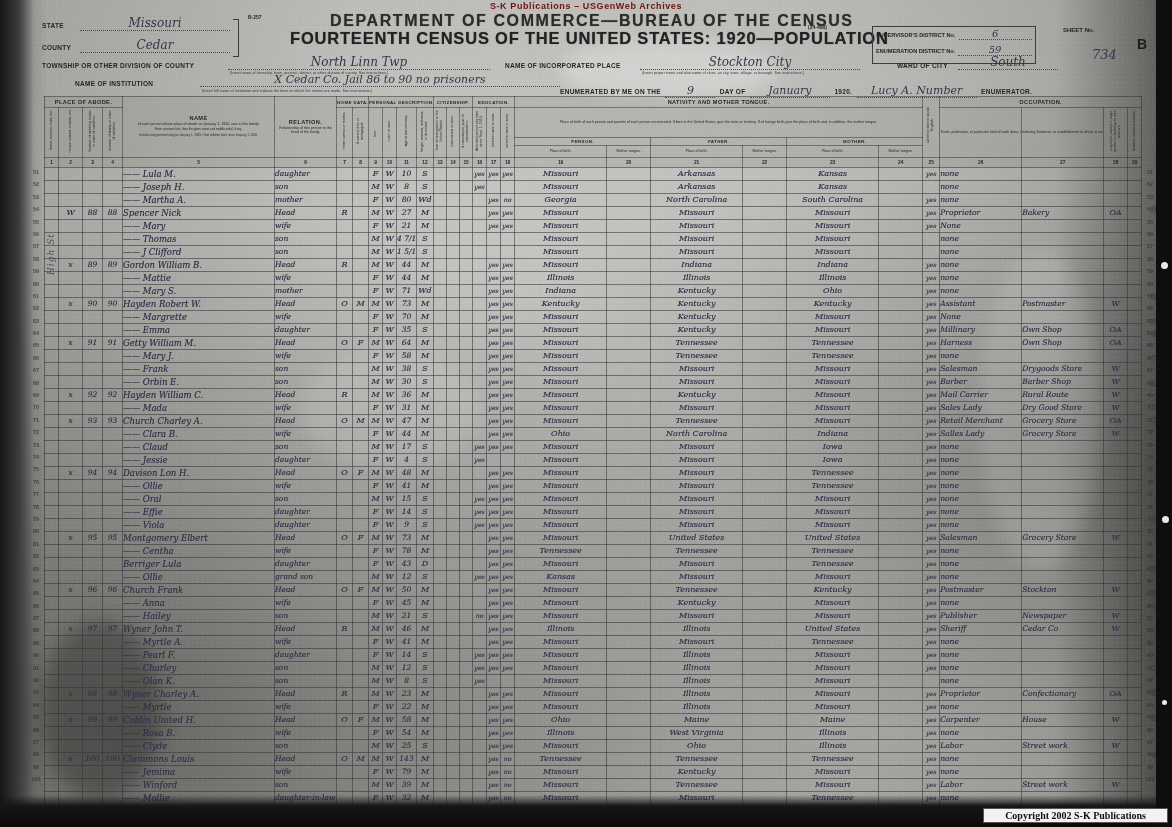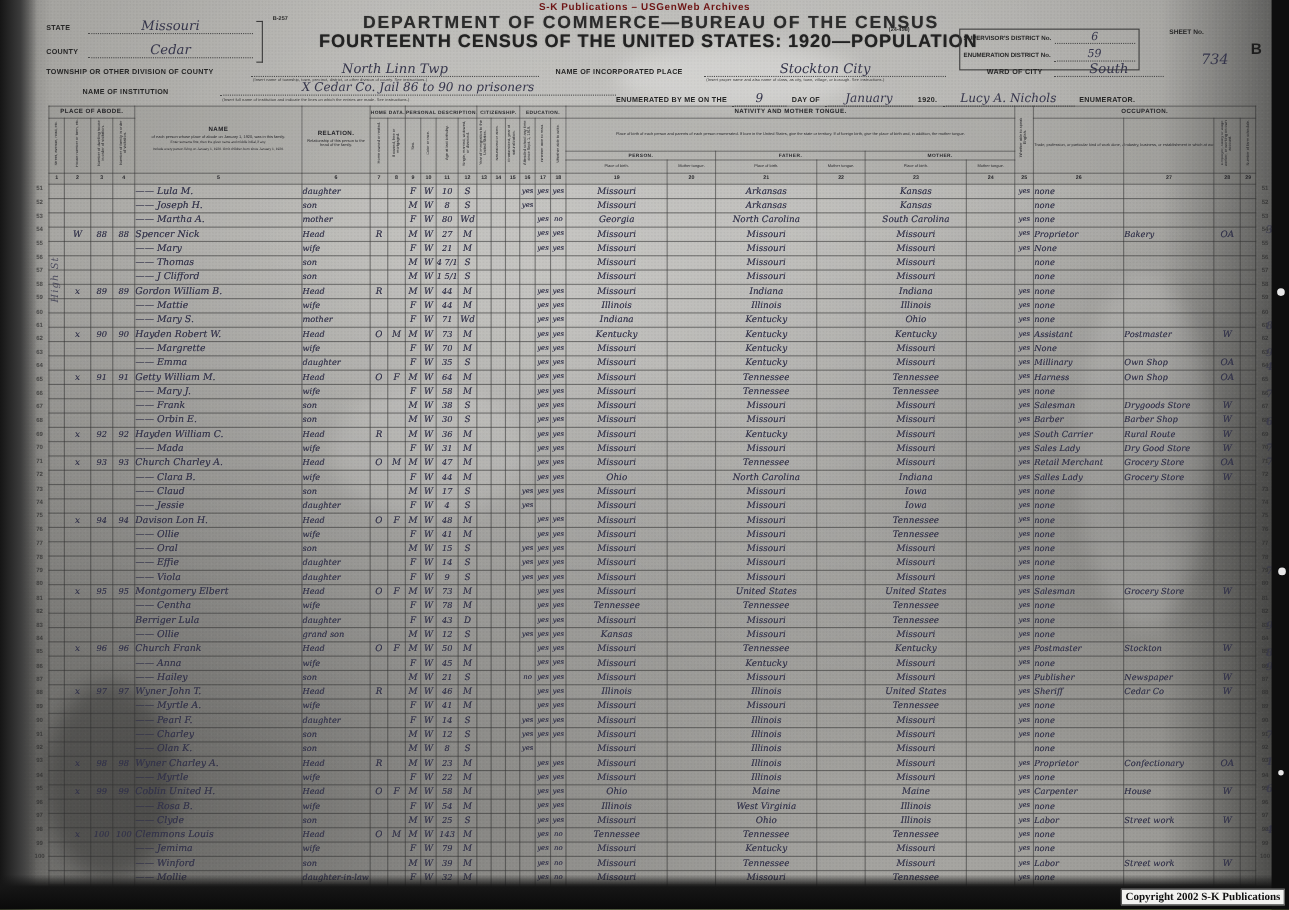--- a/index.html
+++ b/index.html
@@ -1,16 +1,16 @@
 <!DOCTYPE html>
 <html><head>
 <meta charset="utf-8">
 <style>
   html,body{margin:0;padding:0;background:#111;}
-  #scan{position:relative;width:1172px;height:827px;overflow:hidden;background:#bef264;
+  #scan{position:relative;width:1172px;height:827px;overflow:hidden;background:#f97316;
         font-family:"Liberation Sans",sans-serif;}
   
   #paper{position:absolute;inset:0;
     background:
       radial-gradient(ellipse at 42% 28%, rgba(255,255,255,.22), transparent 62%),
       radial-gradient(ellipse at 78% 12%, rgba(255,255,255,.18), transparent 55%),
       radial-gradient(ellipse at 12% 88%, rgba(0,0,0,.38), transparent 50%),
       radial-gradient(ellipse at 92% 55%, rgba(0,0,0,.20), transparent 45%),
       linear-gradient(90deg,#6f6e6b 0,#a3a29e 4%,#b2b1ad 30%,#aeada9 62%,#9b9a96 90%,#4a4a48 99%);}
   #grain{position:absolute;inset:0;opacity:.5;pointer-events:none;
@@ -22,21 +22,21 @@
     background:linear-gradient(90deg,#151515 0,#3c3c3c 55%,rgba(60,60,60,0) 100%);}
   #edgeB{position:absolute;left:0;right:0;top:795px;height:32px;
     background:linear-gradient(180deg,rgba(20,20,20,0) 0,#161616 35%,#0a0a0a 100%);}
   #edgeR{position:absolute;right:0;top:0;bottom:0;width:16px;background:#0e0e0e;}
   .hole{position:absolute;background:#e8e8e8;border-radius:50%;}
 
   
   .banner{position:absolute;top:1px;left:0;right:0;text-align:center;font-weight:bold;
     font-size:9px;letter-spacing:.6px;color:#6e1414;}
   #copyright{position:absolute;right:4px;bottom:4px;background:#f2f2f0;border:1px solid #555;
-    padding:1px 3px;font-weight:bold;font-size:10px;color:#111;
+    padding:1px 21px;font-weight:bold;font-size:10px;color:#111;
     font-family:"Liberation Serif",serif;}
 
   
   .pr{color:#262626;font-weight:bold;}
   .tiny{font-size:6.5px;letter-spacing:.3px;}
   .note{font-size:3.6px;font-weight:normal;color:#333;letter-spacing:.1px;}
   
   .hw,.mnote{font-family:"DejaVu Serif",serif;font-style:italic;color:#35354b;}
   .hw-lg{font-size:12px;}
   .hw-md{font-size:11px;}
@@ -139,21 +139,21 @@
     <div class="abs pr tiny" style="left:75px;top:80px;">NAME OF INSTITUTION</div>
     <span class="abs hw hw-md us" style="left:200px;top:73px;width:360px;">X Cedar Co. Jail 86 to 90 no prisoners</span>
     <div class="abs note" style="left:202px;top:89px;width:356px;white-space:normal;">(Insert full name of institution and indicate the lines on which the entries are made. See instructions.)</div>
 
     <div class="abs" style="left:560px;top:80px;">
       <span class="pr tiny">ENUMERATED BY ME ON THE</span>
       <span class="hw hw-md us" style="width:50px;">9</span>
       <span class="pr tiny">DAY OF</span>
       <span class="hw hw-md us" style="width:80px;">January</span>
       <span class="pr tiny">1920.</span>
-      <span class="hw hw-md us" style="width:120px;">Lucy A. Nichols</span>
+      <span class="hw hw-md us" style="width:120px;">Lucy A. Number</span>
       <span class="pr tiny">ENUMERATOR.</span>
     </div>
   </div>
 
   <table id="censustable">
     <colgroup>
       <col style="width:14px">
         <col style="width:24px">
         <col style="width:20px">
         <col style="width:20px">
@@ -819,21 +819,21 @@
           <td class="c-e1"></td>
           <td class="c-e2">yes</td>
           <td class="c-e3">yes</td>
           <td class="c-pob">Missouri</td>
           <td class="c-tng"></td>
           <td class="c-pobf">Kentucky</td>
           <td class="c-tngf"></td>
           <td class="c-pobm">Missouri</td>
           <td class="c-tngm"></td>
           <td class="c-eng">yes</td>
-          <td class="c-occ">South Carrier</td>
+          <td class="c-occ">Mail Carrier</td>
           <td class="c-ind">Rural Route</td>
           <td class="c-emp">W</td>
           <td class="c-farm"></td>
         </tr>
         <tr>
           <td class="c-street"></td>
           <td class="c-house"></td>
           <td class="c-dwell"></td>
           <td class="c-fam"></td>
           <td class="c-name">—— Mada</td>

